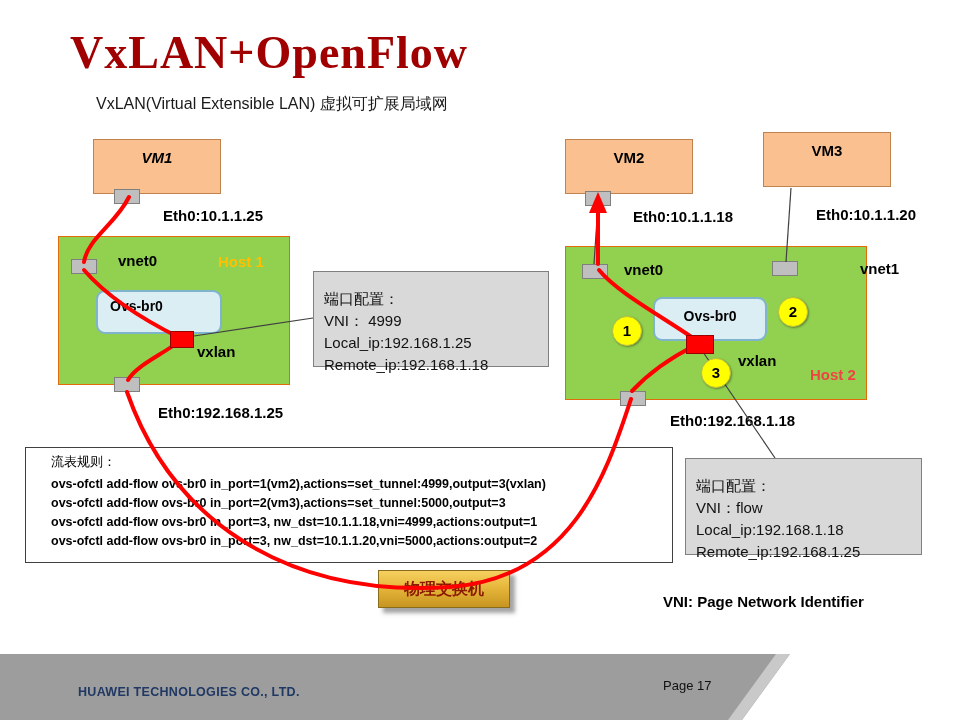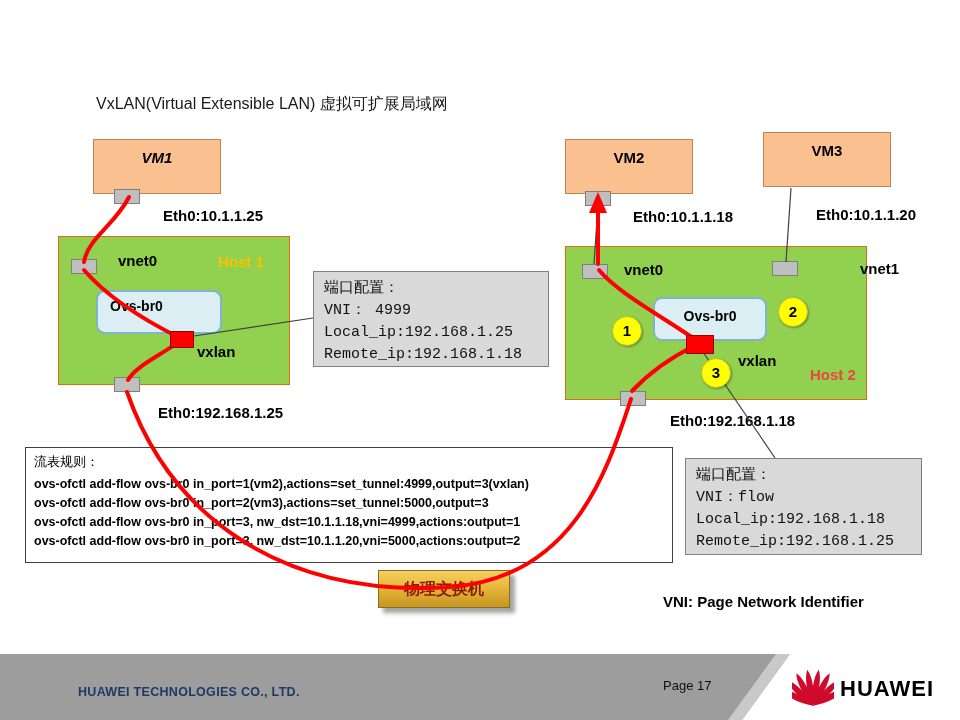--- a/index.html
+++ b/index.html
@@ -63,26 +63,26 @@
   #vx2-label{left:738px;top:352px;}
 
   .badge{position:absolute;width:30px;height:30px;border-radius:50%;background:#FFFF00;
          border:1px solid #BFBF3F;box-sizing:border-box;text-align:center;line-height:28px;
          font-weight:bold;font-size:15px;color:#000;z-index:7;box-shadow:1px 1px 2px rgba(0,0,0,.35);}
   #badge1{left:612px;top:316px;}
   #badge2{left:778px;top:297px;}
   #badge3{left:701px;top:358px;}
 
   .port-config{position:absolute;background:var(--config-gray);border:1px solid #808080;
-               box-sizing:border-box;font-size:15px;color:#111;padding:6px 10px;line-height:22px;z-index:6;font-family:Liberation Mono, monospace;}
+               box-sizing:border-box;font-size:15px;color:#111;padding:16px 10px;line-height:22px;z-index:6;}
   #pc1{left:313px;top:271px;width:236px;height:96px;}
   #pc2{left:685px;top:458px;width:237px;height:97px;}
 
   #flow-box{position:absolute;left:25px;top:447px;width:648px;height:116px;background:#fff;
-            border:1px solid #404040;box-sizing:border-box;padding:5px 8px;z-index:2;}
+            border:1px solid #404040;box-sizing:border-box;padding:5px 25px;z-index:2;}
   #flow-title{font-size:13px;color:#000;margin-bottom:4px;}
   .flow-rule{font-size:12.5px;font-weight:bold;color:#000;line-height:19px;white-space:nowrap;}
 
   #switch{position:absolute;left:378px;top:570px;width:132px;height:38px;z-index:3;
           background:linear-gradient(180deg,#F5D060 0%,var(--switch-gold) 45%,#C79520 100%);
           border:1px solid #8a6d1a;box-sizing:border-box;text-align:center;line-height:36px;
           font-weight:bold;font-size:16px;color:#8B1A00;box-shadow:5px 5px 4px rgba(90,90,90,.55);}
 
   #vni-note{position:absolute;left:663px;top:593px;font-weight:bold;font-size:15px;color:#000;}
 
@@ -93,20 +93,21 @@
   #footer-company{position:absolute;left:78px;top:31px;font-weight:bold;font-size:12.5px;color:#1F3864;letter-spacing:.3px;}
   #footer-page{position:absolute;left:663px;top:24px;font-weight:normal;font-size:13px;color:#111;}
   #logo{position:absolute;left:792px;top:10px;width:150px;height:48px;}
   #logo-text{position:absolute;left:48px;top:12px;font-weight:bold;font-size:22px;color:#000;letter-spacing:1px;}
 </style>
 </head>
 <body>
 
 <div id="slide">
 
+  <div class="title">VxLAN+OpenFlow</div>
   <div class="subtitle">VxLAN(Virtual Extensible LAN) 虚拟可扩展局域网</div>
 
   <div class="vm" id="vm1">VM1</div>
   <div class="vm" id="vm2">VM2</div>
   <div class="vm" id="vm3">VM3</div>
 
   <div class="eth-label" id="eth-vm1">Eth0:10.1.1.25</div>
   <div class="eth-label" id="eth-vm2">Eth0:10.1.1.18</div>
   <div class="eth-label" id="eth-vm3">Eth0:10.1.1.20</div>
   <div class="eth-label" id="eth-h1">Eth0:192.168.1.25</div>
@@ -185,30 +186,15 @@
 
   <div id="vni-note">VNI: Page Network Identifier</div>
 
   <div id="footer">
     <svg id="footer-white" viewBox="0 0 960 66" preserveAspectRatio="none">
       <polygon points="790,0 960,0 960,66 742,66" fill="#ffffff"></polygon>
       <polygon points="776,0 790,0 742,66 728,66" fill="#C9C9C9"></polygon>
     </svg>
     <div id="footer-company">HUAWEI TECHNOLOGIES CO., LTD.</div>
     <div id="footer-page">Page 17</div>
-    <div id="logo">
-      <svg width="42" height="46" viewBox="0 0 40 44">
-        <g fill="#CF0A2C">
-          <path d="M20,40 C16,28 16,12 20,5 C24,12 24,28 20,40 Z" transform="rotate(-63,20,40)"></path>
-          <path d="M20,40 C16,28 16,12 20,5 C24,12 24,28 20,40 Z" transform="rotate(-45,20,40)"></path>
-          <path d="M20,40 C16,28 16,12 20,5 C24,12 24,28 20,40 Z" transform="rotate(-27,20,40)"></path>
-          <path d="M20,40 C16,28 16,12 20,5 C24,12 24,28 20,40 Z" transform="rotate(-9,20,40)"></path>
-          <path d="M20,40 C16,28 16,12 20,5 C24,12 24,28 20,40 Z" transform="rotate(9,20,40)"></path>
-          <path d="M20,40 C16,28 16,12 20,5 C24,12 24,28 20,40 Z" transform="rotate(27,20,40)"></path>
-          <path d="M20,40 C16,28 16,12 20,5 C24,12 24,28 20,40 Z" transform="rotate(45,20,40)"></path>
-          <path d="M20,40 C16,28 16,12 20,5 C24,12 24,28 20,40 Z" transform="rotate(63,20,40)"></path>
-        </g>
-      </svg>
-      <div id="logo-text">HUAWEI</div>
-    </div>
   </div>
 
 </div>
 
 </body></html>

